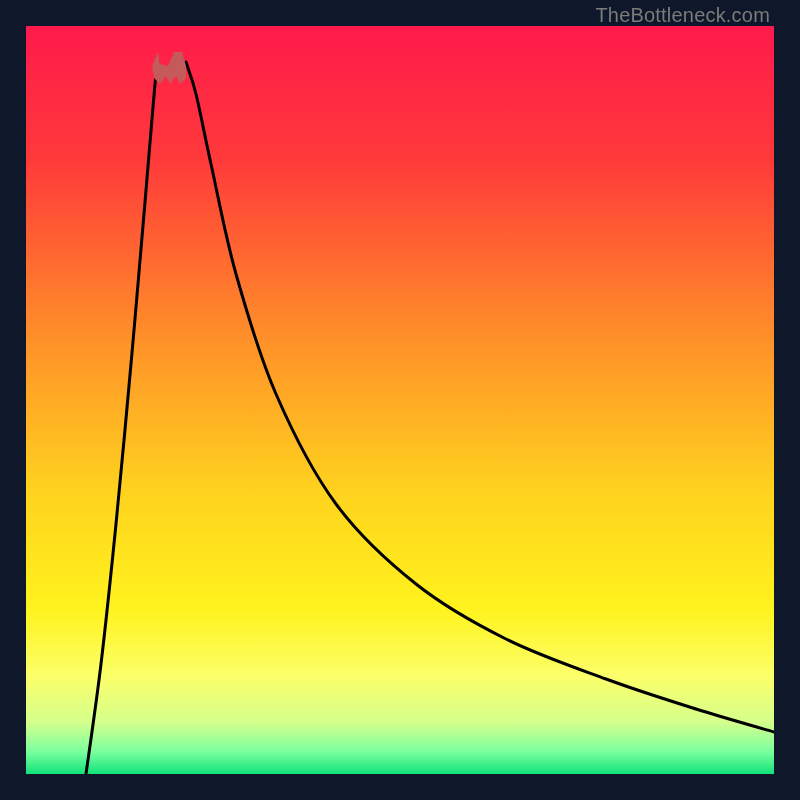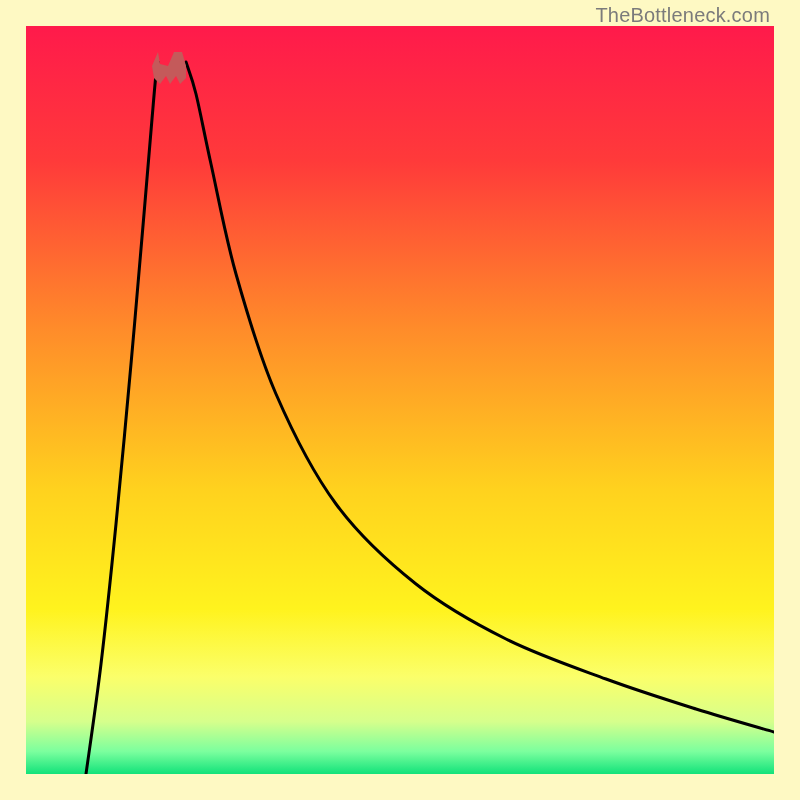--- a/index.html
+++ b/index.html
@@ -1,16 +1,16 @@
 <!DOCTYPE html>
 <html><head>
 <meta charset="utf-8">
 <style>
   html,body{margin:0;padding:0;width:800px;height:800px;background:#000;overflow:hidden}
-  .frame{position:absolute;inset:0;background:#fef9c3}
+  .frame{position:absolute;inset:0;background:#0f172a}
   .plot{position:absolute;left:26px;top:26px;width:748px;height:748px;overflow:hidden}
   .wm{position:absolute;top:4px;right:30px;font:20px Arial,Helvetica,sans-serif;color:#7b7b7b;letter-spacing:.2px}
   svg{display:block}
 </style>
 </head>
 <body>
 
 <div class="frame">
   <div class="wm">TheBottleneck.com</div>
   <div class="plot">

